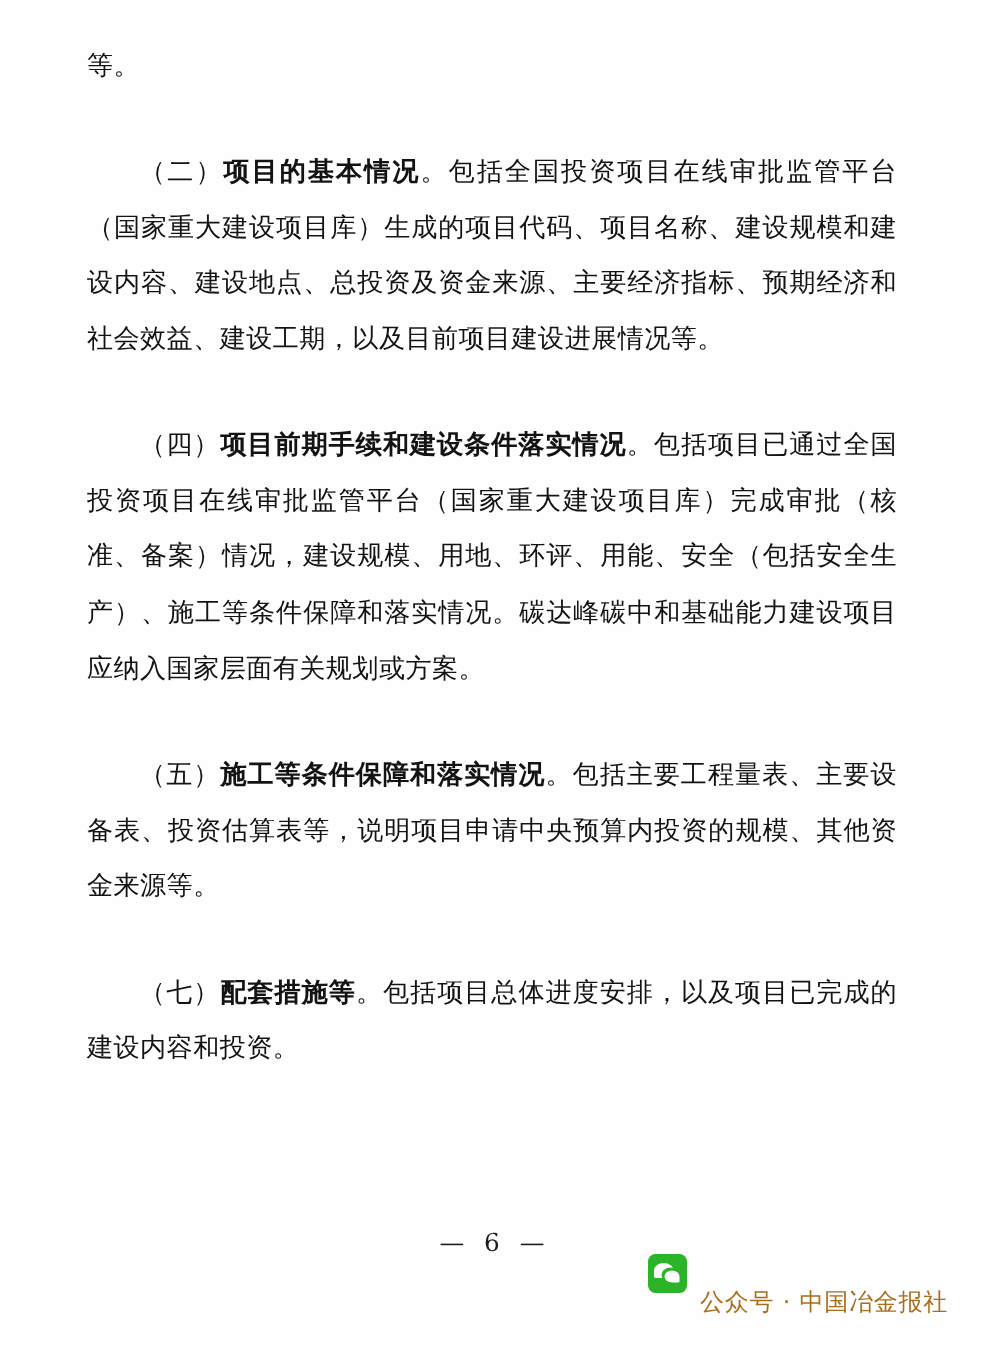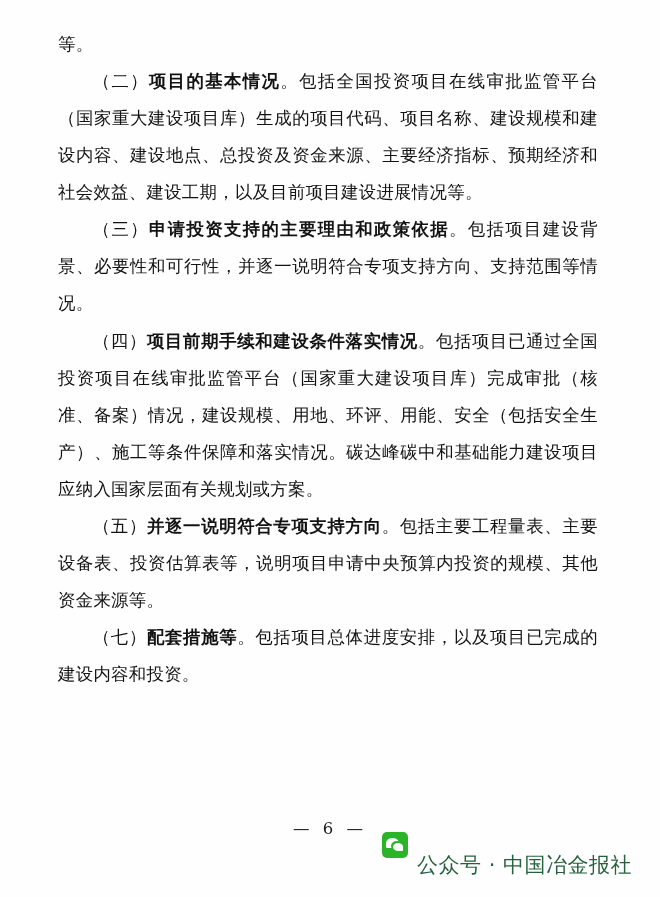--- a/index.html
+++ b/index.html
@@ -27,20 +27,21 @@
     line-height: 2.13;
     text-align: justify;
     text-justify: inter-ideograph;
     letter-spacing: 0.3px;
   }
   p {
     margin: 0 0 0 0;
   }
   .indent {
     text-indent: 2em;
+    margin-top: 34px;
   }
   .bold-run {
     font-weight: 700;
   }
   .footer {
     position: absolute;
     left: 0;
     right: 0;
     bottom: 0;
     height: 86px;
@@ -89,37 +90,36 @@
     width: 10px;
     height: 8px;
     left: 11px;
     top: 11px;
     background: #ffffff;
     border-radius: 50% 50% 10% 50%;
     box-shadow: -1px -1px 0 1px #1aad19;
   }
   .wm-text {
     font-family: "DejaVu Sans", "Liberation Sans", sans-serif;
-    font-size: 21px;
-    color: #14532d;
+    font-size: 16px;
+    color: #a16207;
     letter-spacing: 0.5px;
     white-space: nowrap;
     margin-top: 40px;
   }
 </style>
 </head>
 <body>
 
 <div class="page">
   <div class="doc-body" id="doc-body">
       <p><span>等。</span></p>
       <p class="indent"><span>（二）</span><span class="bold-run">项目的基本情况</span><span>。包括全国投资项目在线审批监管平台（国家重大建设项目库）生成的项目代码、项目名称、建设规模和建设内容、建设地点、总投资及资金来源、主要经济指标、预期经济和社会效益、建设工期，以及目前项目建设进展情况等。</span></p>
-      <p class="indent"><span>（三）</span><span class="bold-run">申请投资支持的主要理由和政策依据</span><span>。包括项目建设背景、必要性和可行性，并逐一说明符合专项支持方向、支持范围等情况。</span></p>
       <p class="indent"><span>（四）</span><span class="bold-run">项目前期手续和建设条件落实情况</span><span>。包括项目已通过全国投资项目在线审批监管平台（国家重大建设项目库）完成审批（核准、备案）情况，建设规模、用地、环评、用能、安全（包括安全生产）、施工等条件保障和落实情况。碳达峰碳中和基础能力建设项目应纳入国家层面有关规划或方案。</span></p>
-      <p class="indent"><span>（五）</span><span class="bold-run">并逐一说明符合专项支持方向</span><span>。包括主要工程量表、主要设备表、投资估算表等，说明项目申请中央预算内投资的规模、其他资金来源等。</span></p>
+      <p class="indent"><span>（五）</span><span class="bold-run">施工等条件保障和落实情况</span><span>。包括主要工程量表、主要设备表、投资估算表等，说明项目申请中央预算内投资的规模、其他资金来源等。</span></p>
       <p class="indent"><span>（七）</span><span class="bold-run">配套措施等</span><span>。包括项目总体进度安排，以及项目已完成的建设内容和投资。</span></p>
     </div>
 </div>
 
 <div class="footer">
   <div class="page-number">— 6 —</div>
   <div class="watermark">
     <div class="wm-logo"></div>
     <div class="wm-text">公众号 · 中国冶金报社</div>
   </div>

